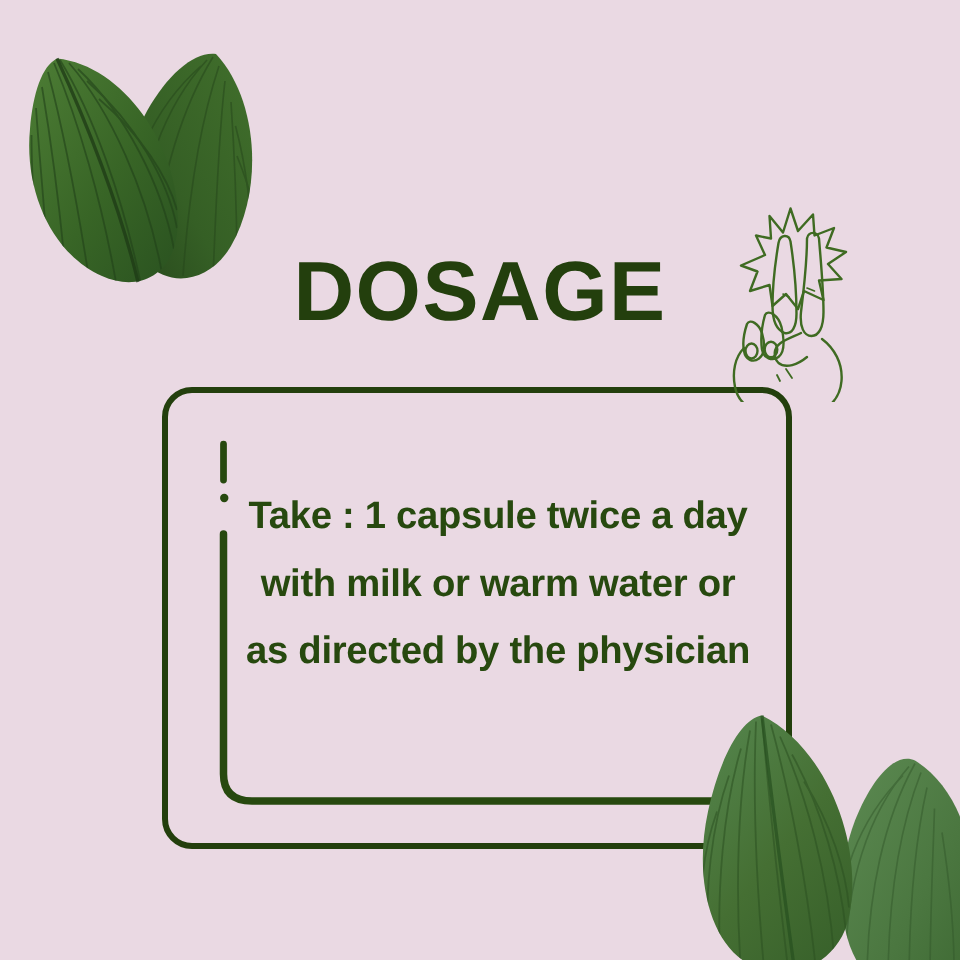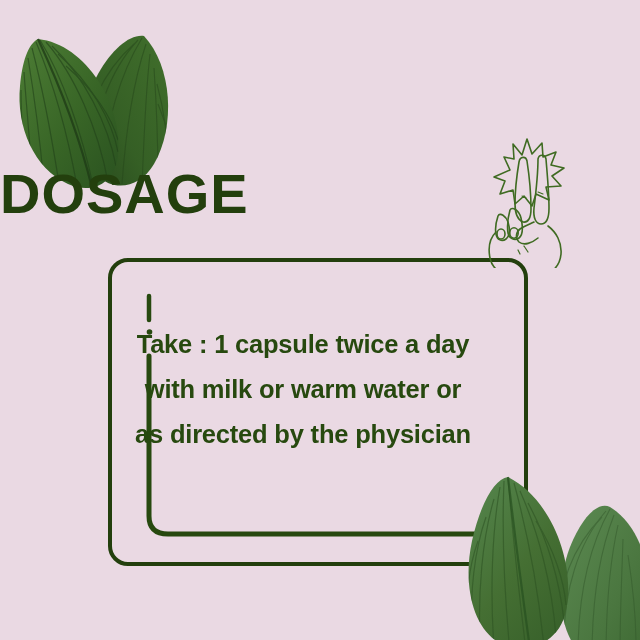--- a/index.html
+++ b/index.html
@@ -28,20 +28,21 @@
   }
   .leaf-tl { left: -6px; top: 14px; width: 200px; height: 190px; }
   .leaf-br { right: -10px; bottom: -14px; width: 190px; height: 185px; }
 
   
   #title {
     position: absolute;
     left: 0;
     right: 0;
     top: 166px;
+    text-align: center;
     font-family: "Liberation Sans", sans-serif;
     font-weight: bold;
     font-size: 56px;
     letter-spacing: 1px;
     color: #233f0d;
     line-height: 1;
   }
 
   
   #frame-outer {
@@ -59,21 +60,21 @@
     left: 108px;
     top: 258px;
     width: 420px;
     height: 308px;
     overflow: visible;
   }
 
   
   #body-text {
     position: absolute;
-    left: 135px;
+    left: 164px;
     top: 322px;
     width: 336px;
     text-align: center;
     color: #27490f;
     font-family: "Liberation Sans", sans-serif;
     font-weight: bold;
     font-size: 25.5px;
     line-height: 45px;
     letter-spacing: -0.2px;
   }

